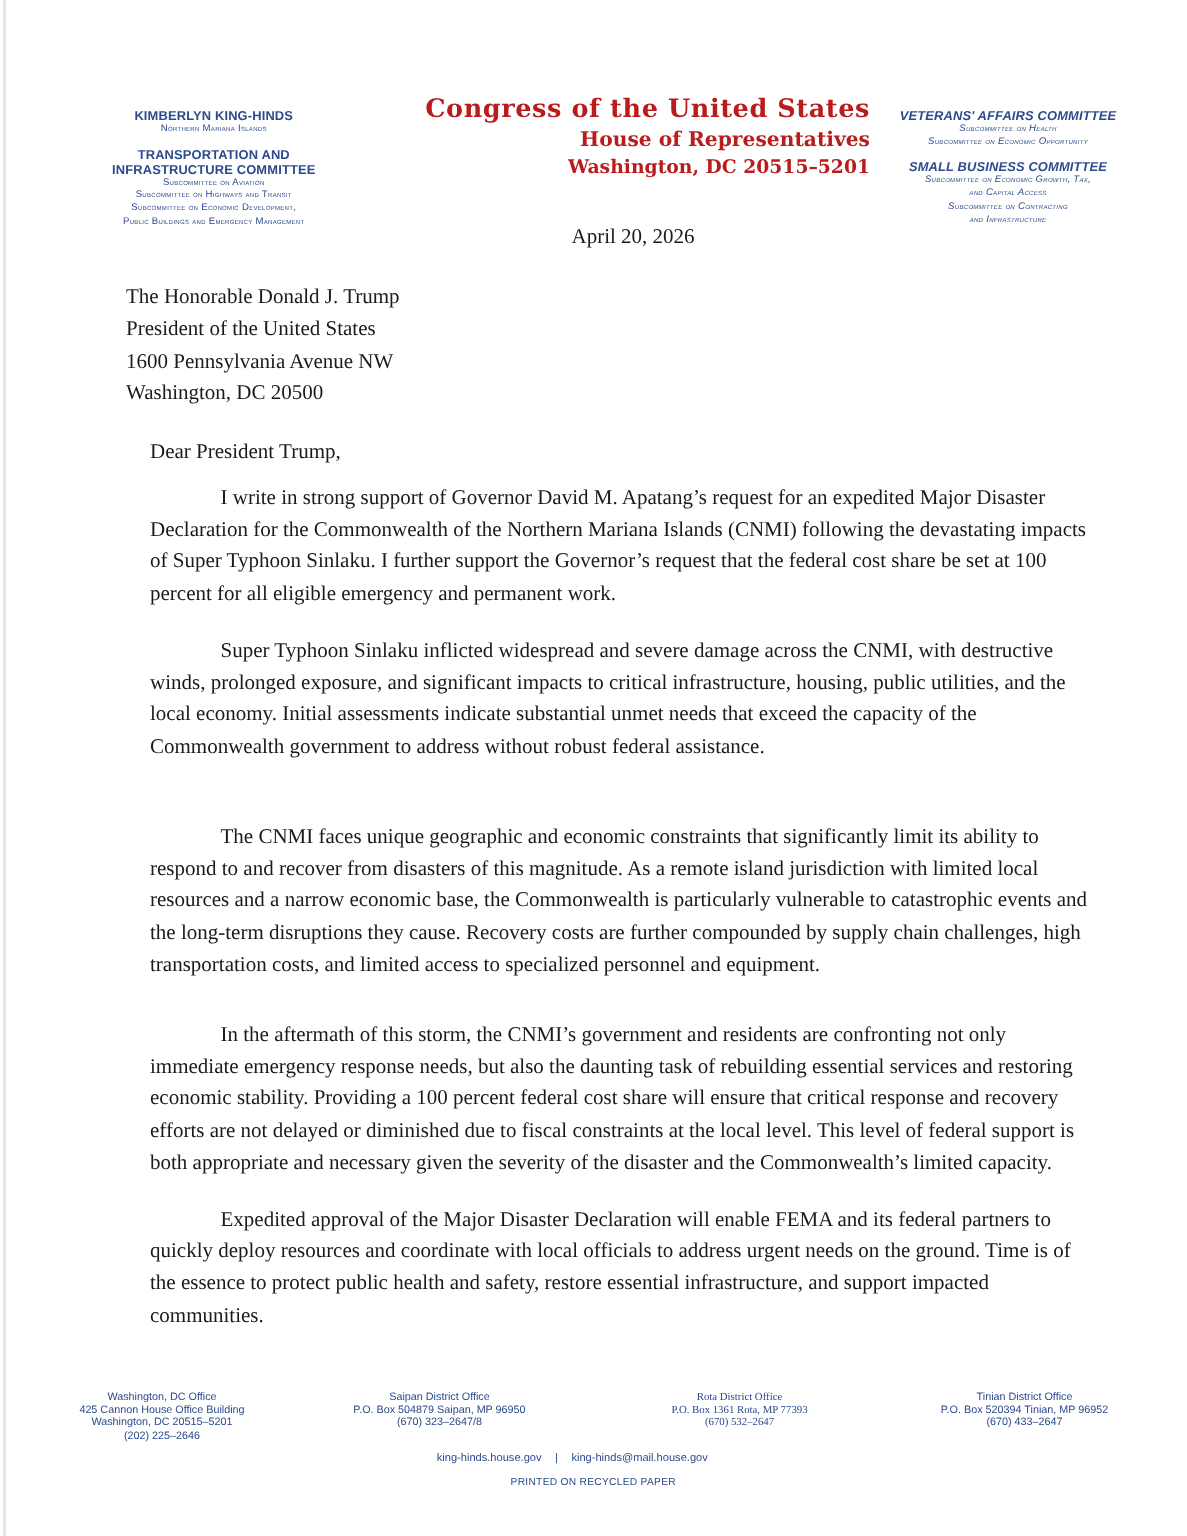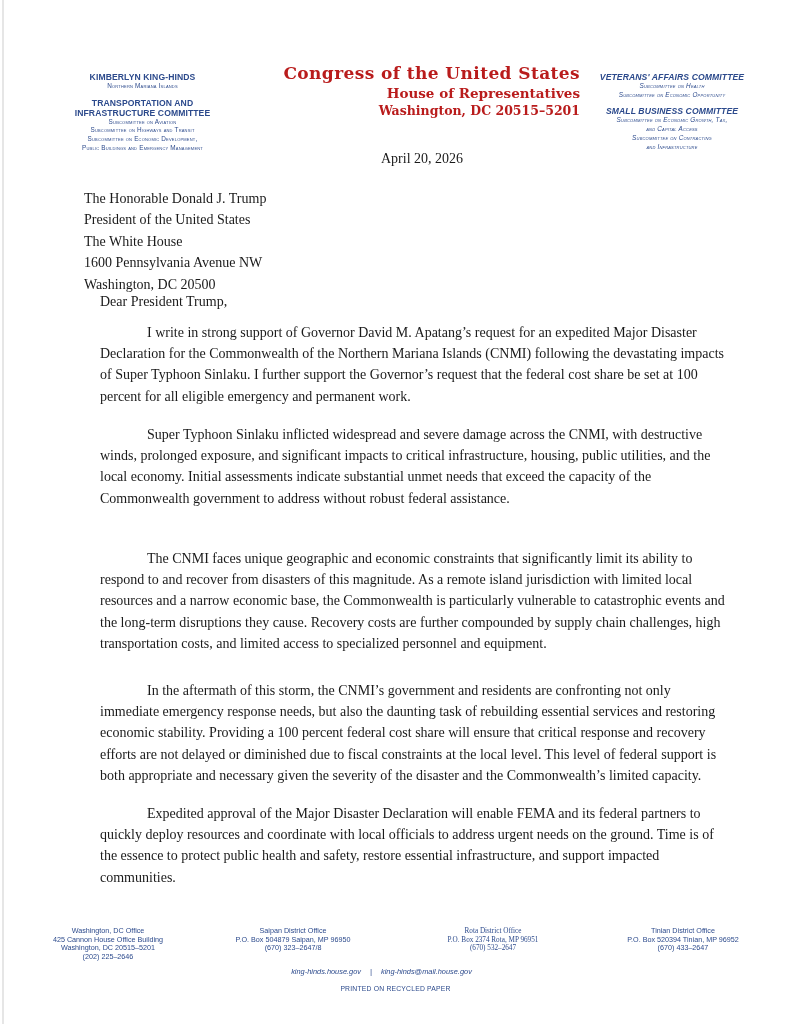--- a/index.html
+++ b/index.html
@@ -29,21 +29,21 @@
     .salutation { position: absolute; left: 100px; top: 294px; font-size: 14px; }
     .body-text { position: absolute; left: 100px; width: 632px; font-size: 14px; line-height: 21.2px; text-align: left; }
     .body-text .p { margin: 0; text-indent: 47px; }
     .p1 { top: 322px; } .p2 { top: 424px; } .p3 { top: 548px; } .p4 { top: 680px; } .p5 { top: 803px; }
     .footer { position: absolute; top: 927px; left: 0; width: 791px; font-family: "Liberation Sans", sans-serif; color: #2c4a8c; font-size: 7.2px; line-height: 8.7px; }
     .f-office { position: absolute; text-align: center; }
     .fo1 { left: 28px; width: 160px; }
     .fo2 { left: 218px; width: 150px; }
     .fo3 { left: 418px; width: 150px; font-family: Liberation Serif, serif; }
     .fo4 { left: 608px; width: 150px; }
-    .f-links { position: absolute; top: 41px; left: 0; width: 763px; text-align: center; font-size: 7.4px; font-style: italic; }
+    .f-links { position: absolute; top: 41px; left: 0; width: 763px; text-align: center; font-size: 7.4px; }
     .f-links .sep { margin: 0 9px; }
     .f-print { position: absolute; top: 58px; left: 0; width: 791px; text-align: center; font-size: 6.8px; letter-spacing: 0.2px; }
   </style>
 </head>
 <body>
 
 <div class="edge"></div>
 
 <div class="lh-left">
   <div class="lh-name">KIMBERLYN KING-HINDS</div>
@@ -73,21 +73,20 @@
   <div class="lh-sc">and Capital Access</div>
   <div class="lh-sc">Subcommittee on Contracting</div>
   <div class="lh-sc">and Infrastructure</div>
 </div>
 
 <div class="date">April 20, 2026</div>
 
 <div class="addr">
   <div>The Honorable Donald J. Trump</div>
   <div>President of the United States</div>
-  <div>The White House</div>
   <div>1600 Pennsylvania Avenue NW</div>
   <div>Washington, DC 20500</div>
 </div>
 
 <div class="salutation">Dear President Trump,</div>
 
 <div class="body-text p1">
     <p class="p">I write in strong support of Governor David M. Apatang’s request for an expedited Major Disaster Declaration for the Commonwealth of the Northern Mariana Islands (CNMI) following the devastating impacts of Super Typhoon Sinlaku. I further support the Governor’s request that the federal cost share be set at 100 percent for all eligible emergency and permanent work.</p>
   </div>
 <div class="body-text p2">
@@ -110,21 +109,21 @@
     <div>Washington, DC 20515–5201</div>
     <div>(202) 225–2646</div>
   </div>
   <div class="f-office fo2">
     <div>Saipan District Office</div>
     <div>P.O. Box 504879 Saipan, MP 96950</div>
     <div>(670) 323–2647/8</div>
   </div>
   <div class="f-office fo3">
     <div>Rota District Office</div>
-    <div>P.O. Box 2374 Rota, MP 96951</div>
+    <div>P.O. Box 1361 Rota, MP 77393</div>
     <div>(670) 532–2647</div>
   </div>
   <div class="f-office fo4">
     <div>Tinian District Office</div>
     <div>P.O. Box 520394 Tinian, MP 96952</div>
     <div>(670) 433–2647</div>
   </div>
   <div class="f-links">
     <span>king-hinds.house.gov</span><span class="sep">|</span><span>king-hinds@mail.house.gov</span>
   </div>

